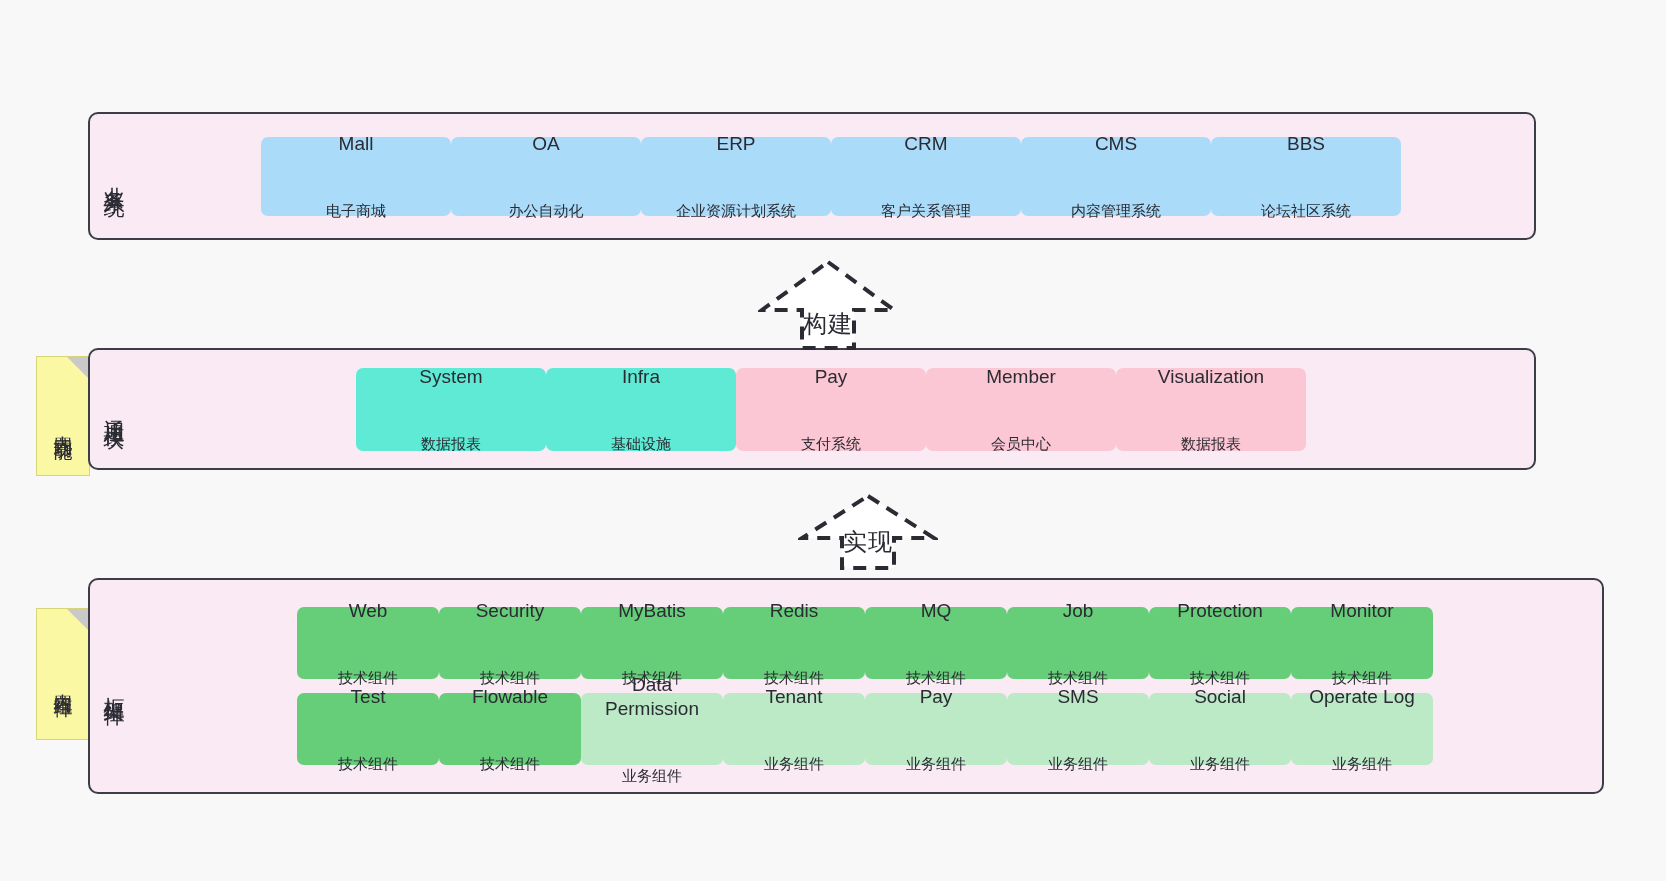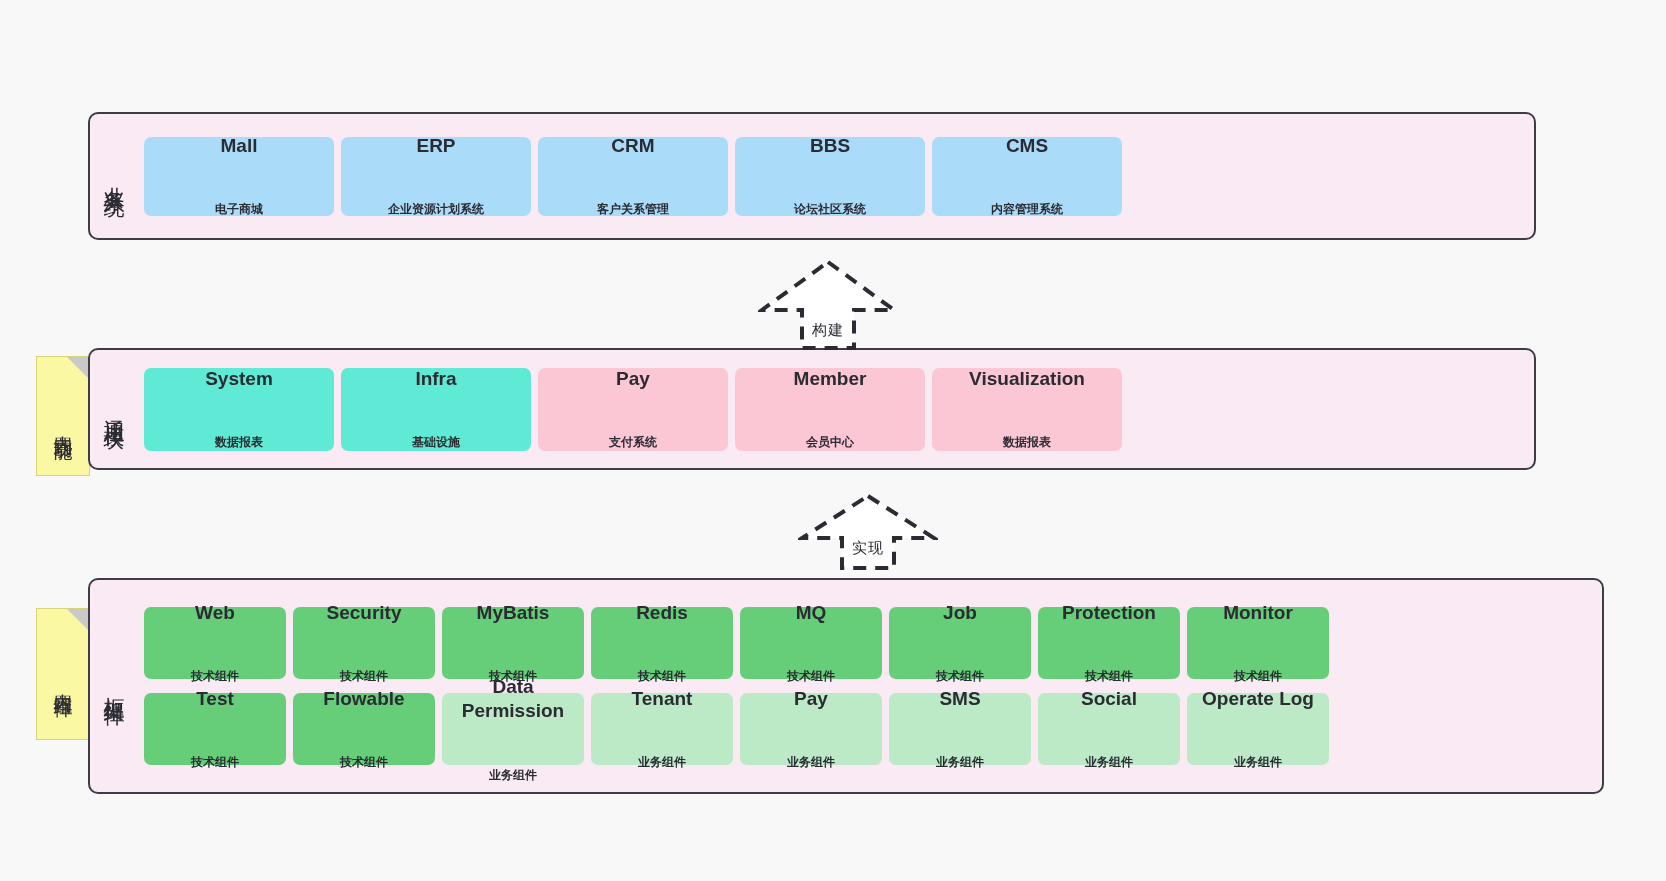--- a/index.html
+++ b/index.html
@@ -51,40 +51,39 @@
     flex: 1 1 auto;
     display: flex;
     flex-direction: column;
     justify-content: center;
     gap: 14px;
     padding: 0 16px 0 6px;
   }
 
   .card-row {
     display: flex;
-    gap: 7px;
-    justify-content: flex-start;
-    font-weight: bold;
+    gap: 0;
+    justify-content: center;
   }
 
   
   .card {
     border-radius: 7px;
     display: flex;
     flex-direction: column;
     align-items: center;
     justify-content: center;
     font-size: 19px;
     line-height: 1.28;
     color: #2b2b33;
     text-align: center;
     padding: 6px 4px;
   }
 
-  .card .sub { font-size: 12px; margin-top: 44px; }
+  .card .sub { font-size: 15px; margin-top: 44px; }
 
   
   .l1 .card { width: 190px; height: 79px; background: #aadcfa; }
 
   
   .l2 .card { width: 190px; height: 83px; }
   .l2 .card.strong { background: #5eead4; }
   .l2 .card.soft   { background: #fbc7d4; }
 
   
@@ -123,21 +122,21 @@
   .uml-arrow {
     position: absolute;
     z-index: 3;
   }
   .uml-arrow svg { display: block; }
   .uml-arrow .lbl {
     position: absolute;
     left: 50%;
     transform: translateX(-50%);
     bottom: 12px;
-    font-size: 15px;
+    font-size: 24px;
     color: #2b2b33;
     background: transparent;
     white-space: nowrap;
     letter-spacing: 1px;
   }
 </style>
 </head>
 <body>
 
 <div id="canvas">
@@ -145,39 +144,43 @@
   <div class="layer l1" style="left:88px; top:112px; width:1448px; height:128px;">
     <div class="layer-title">业务系统</div>
     <div class="layer-body">
       <div class="card-row">
 
         <div class="card">
           <div class="title">Mall</div>
           <div class="sub">电子商城</div>
         </div>
 
+        <div class="card">
+          <div class="title">OA</div>
+          <div class="sub">办公自动化</div>
+        </div>
 
         <div class="card">
           <div class="title">ERP</div>
           <div class="sub">企业资源计划系统</div>
         </div>
 
         <div class="card">
           <div class="title">CRM</div>
           <div class="sub">客户关系管理</div>
         </div>
 
         <div class="card">
+          <div class="title">CMS</div>
+          <div class="sub">内容管理系统</div>
+        </div>
+
+        <div class="card">
           <div class="title">BBS</div>
           <div class="sub">论坛社区系统</div>
-        </div>
-
-        <div class="card">
-          <div class="title">CMS</div>
-          <div class="sub">内容管理系统</div>
         </div>
 
       </div>
     </div>
   </div>
 
   <div class="uml-arrow" style="left:758px; top:256px; width:140px; height:96px;">
     <svg width="140" height="96" viewBox="0 0 140 96">
       <path d="M70 6 L136 54 L96 54 L96 92 L44 92 L44 54 L4 54 Z" fill="#ffffff" stroke="#2b2b33" stroke-width="4" stroke-dasharray="13,9" stroke-linejoin="miter"></path>
     </svg>

